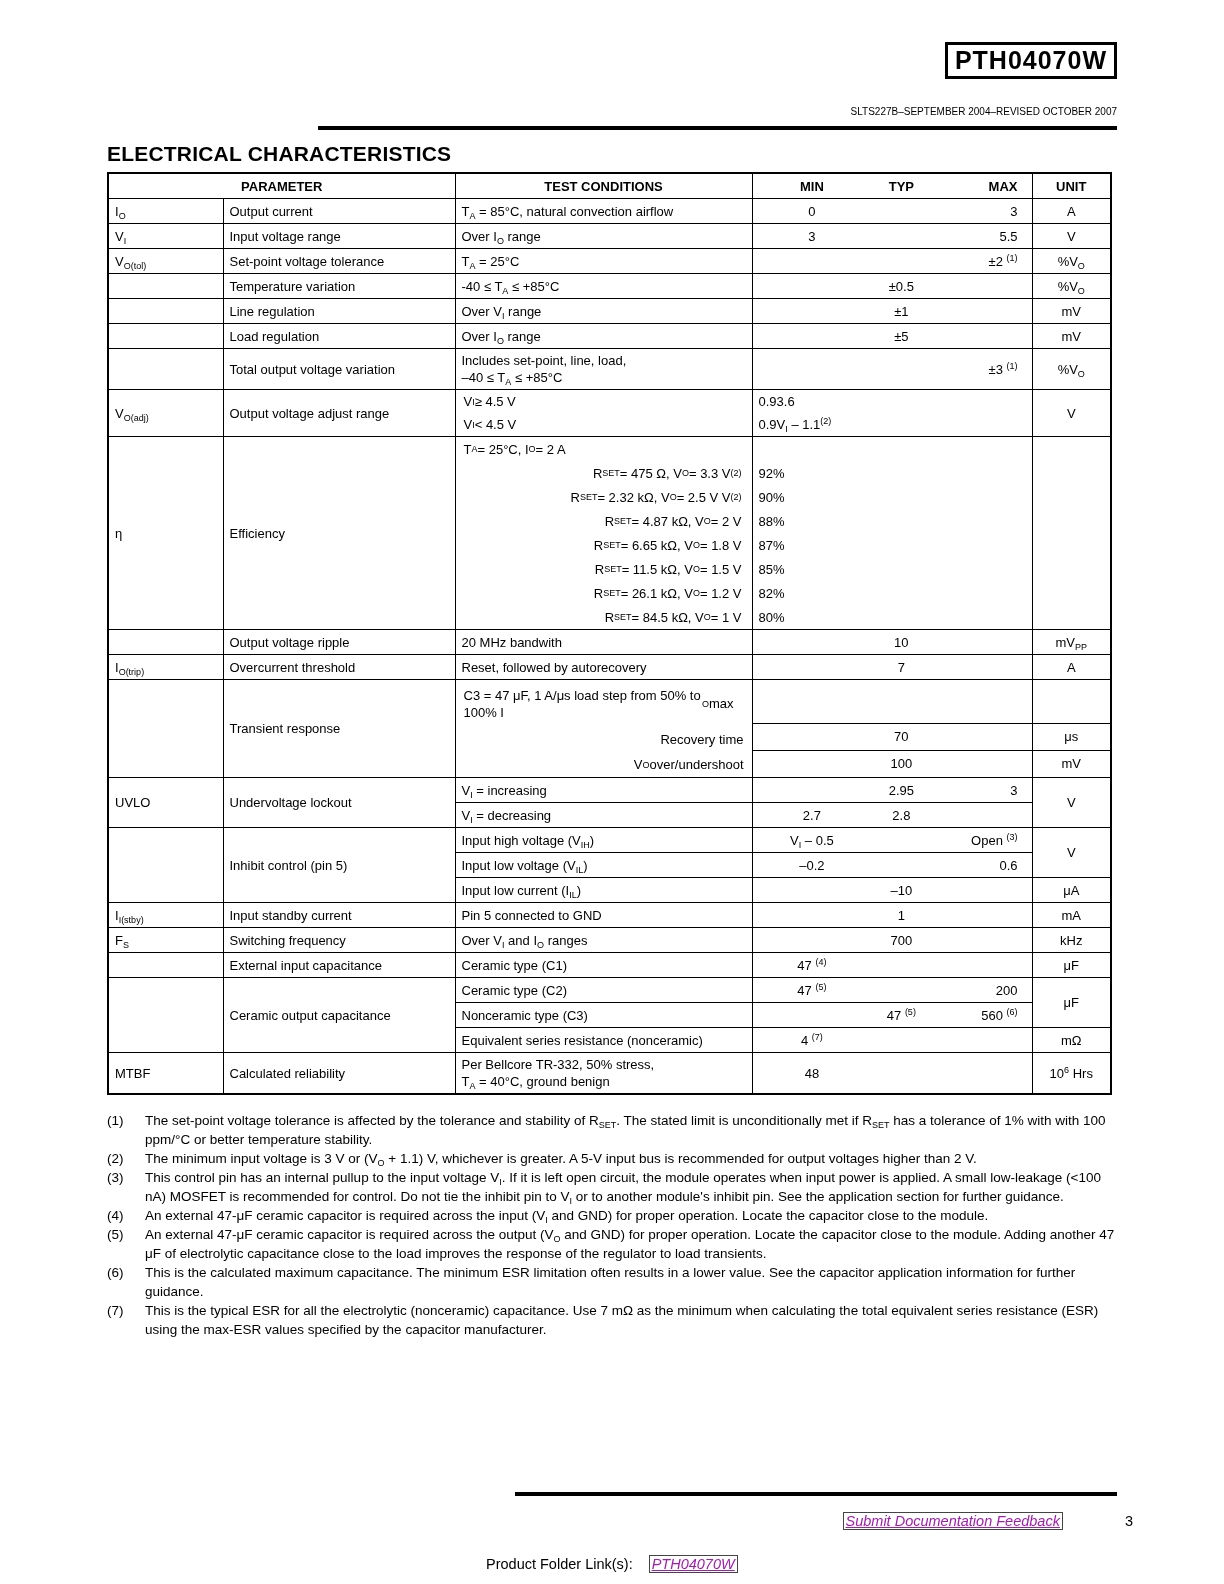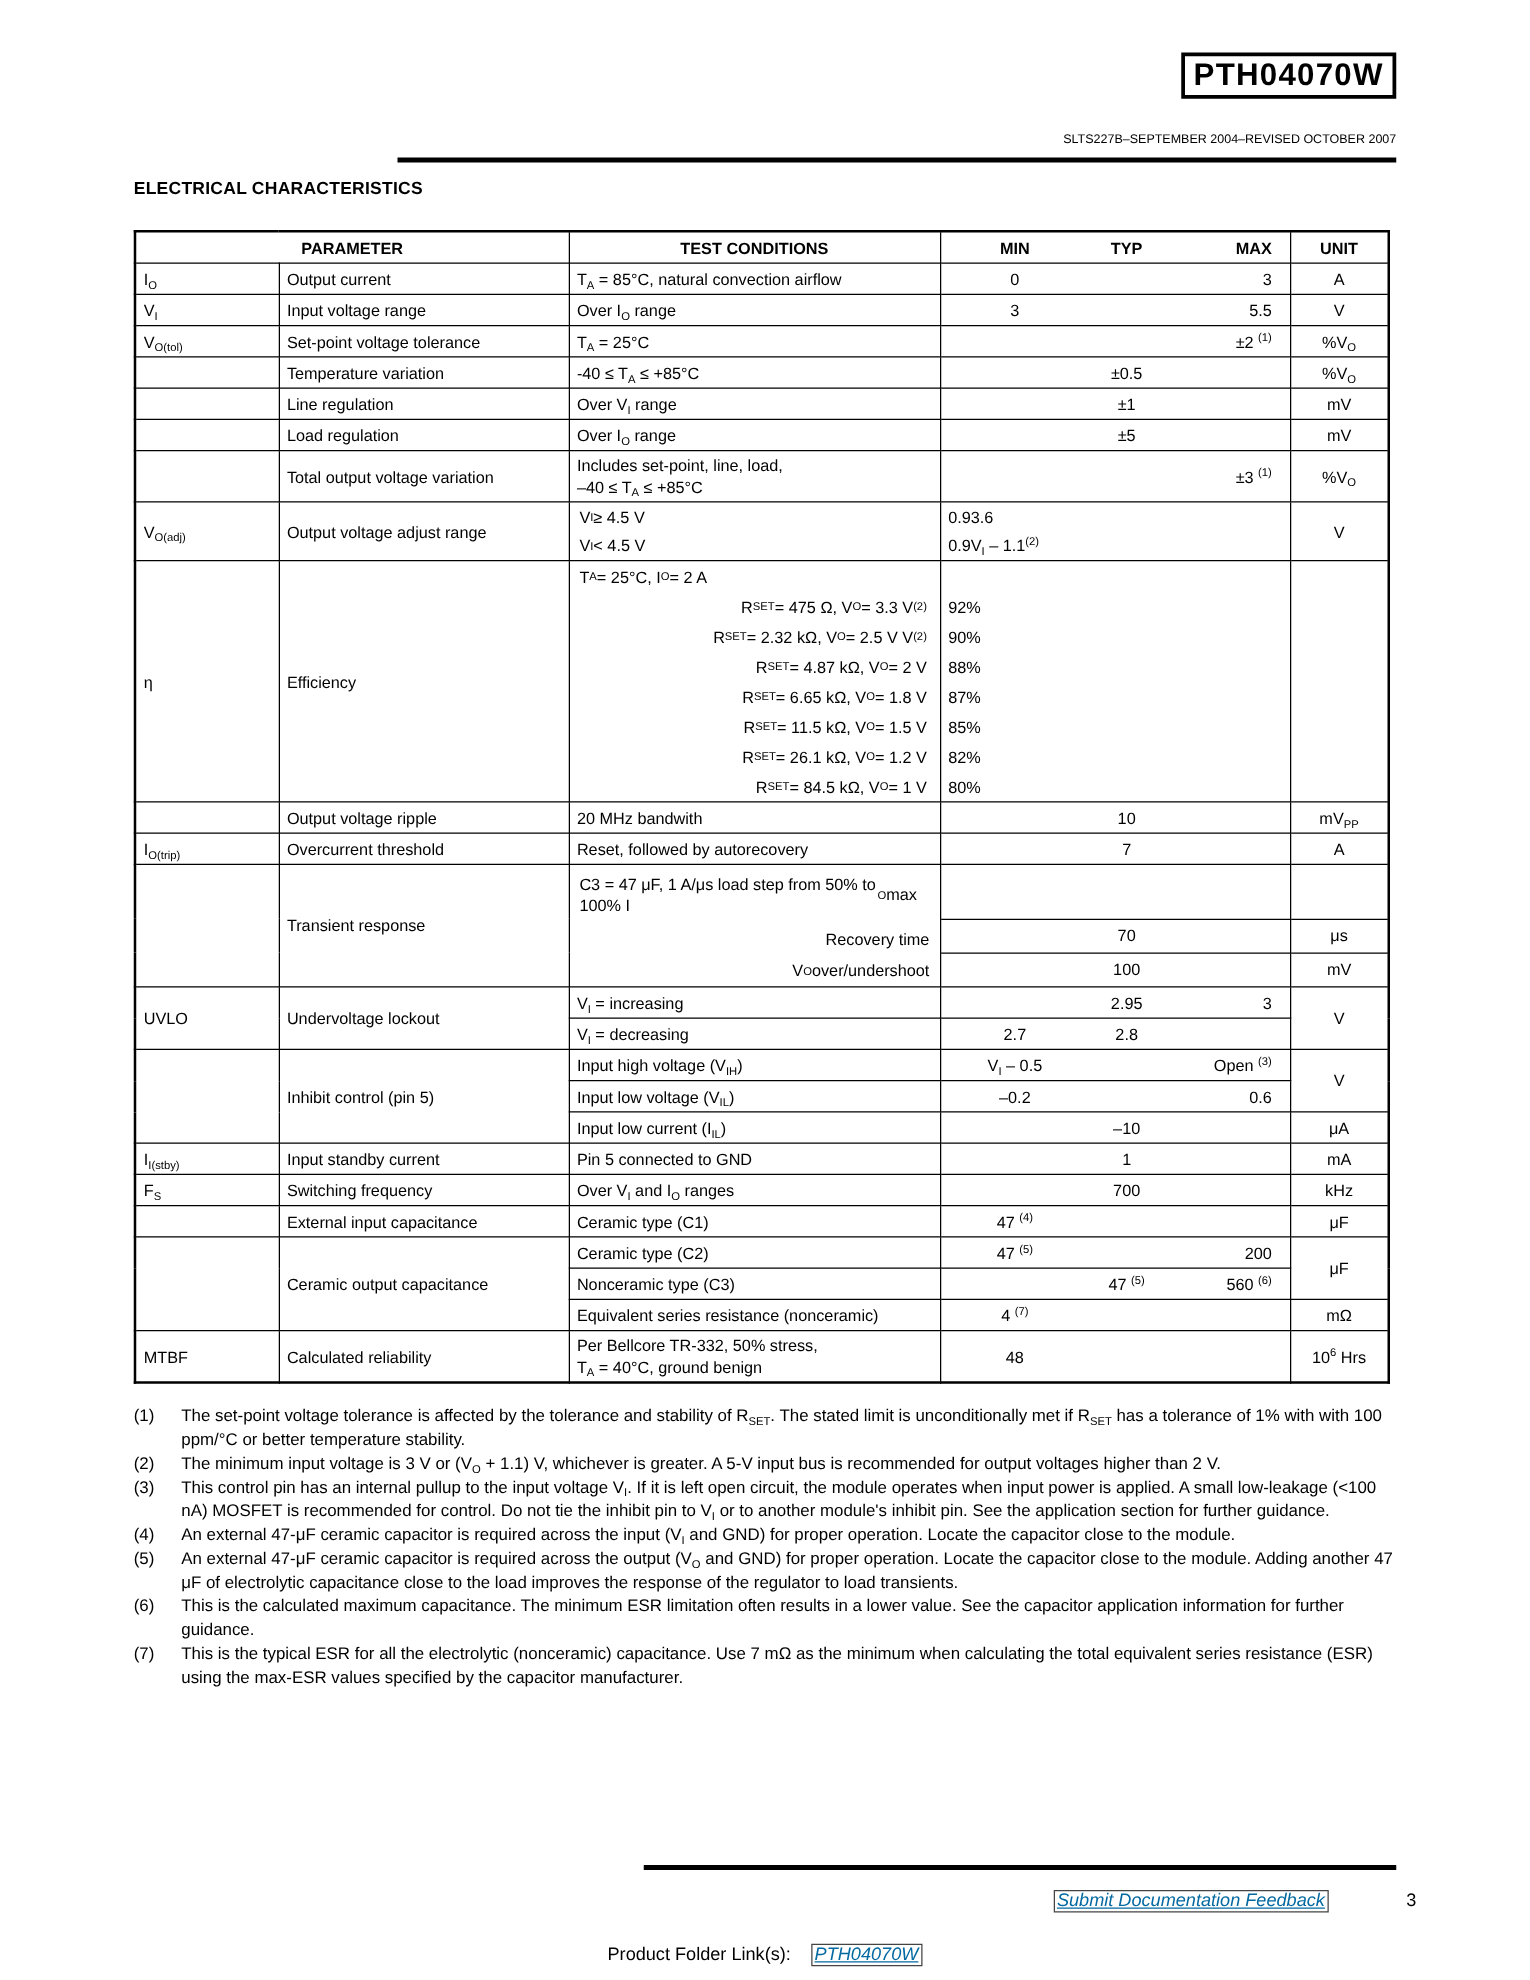--- a/index.html
+++ b/index.html
@@ -9,21 +9,21 @@
   sup{font-size:9px;vertical-align:5px;line-height:0;}
 
   
   .part-box{position:absolute;top:42px;right:107px;border:3px solid #000;
             font-size:25px;font-weight:bold;padding:1px 7px;letter-spacing:1px;}
   .doc-line{position:absolute;top:106px;right:107px;font-size:10px;}
   .header-rule{position:absolute;top:126px;left:318px;width:799px;height:4px;background:#000;}
 
   
   .content{position:absolute;left:107px;top:142px;width:1010px;}
-  h1.title{font-size:14px;margin:0 0 26px 0;letter-spacing:0.2px;}
+  h1.title{font-size:21px;margin:0 0 6px 0;letter-spacing:0.2px;}
   .subtitle{font-size:15.5px;margin:0 0 14px 0;}
 
   table.ec{border-collapse:collapse;table-layout:fixed;width:1003px;font-size:13px;
            border:2px solid #000;}
   table.ec td{border:1px solid #000;padding:0 6px;height:24px;vertical-align:middle;}
   td.sym{border-right:none;padding-left:6px;}
   td.pname{border-left:none;padding-left:0;}
   td.cond{padding-left:8px;}
   td.vals{padding:0;}
   td.unit{text-align:center;padding:0 2px;}
@@ -44,21 +44,21 @@
 
   
   .footnotes{margin-top:16px;width:1010px;font-size:13.5px;line-height:19px;}
   .fn{display:flex;}
   .fnnum{width:38px;flex:none;}
   .fntext{flex:1;}
 
   
   .footer-rule{position:absolute;left:515px;top:1492px;width:602px;height:4px;background:#000;}
   .footer-line{position:absolute;top:1512px;right:91px;display:flex;align-items:center;font-size:14.5px;}
-  .link{color:#0369a1;font-style:italic;text-decoration:underline;border:1px solid #444;
+  .link{color:#a21caf;font-style:italic;text-decoration:underline;border:1px solid #444;
         padding:0 2px;cursor:pointer;}
   .page-num{margin-left:62px;font-size:14.5px;}
   .product-line{position:absolute;left:486px;top:1555px;font-size:14.5px;display:flex;align-items:center;gap:16px;}
 </style>
 </head>
 <body>
 
 <div class="page">
 
   <div class="part-box">PTH04070W</div>

